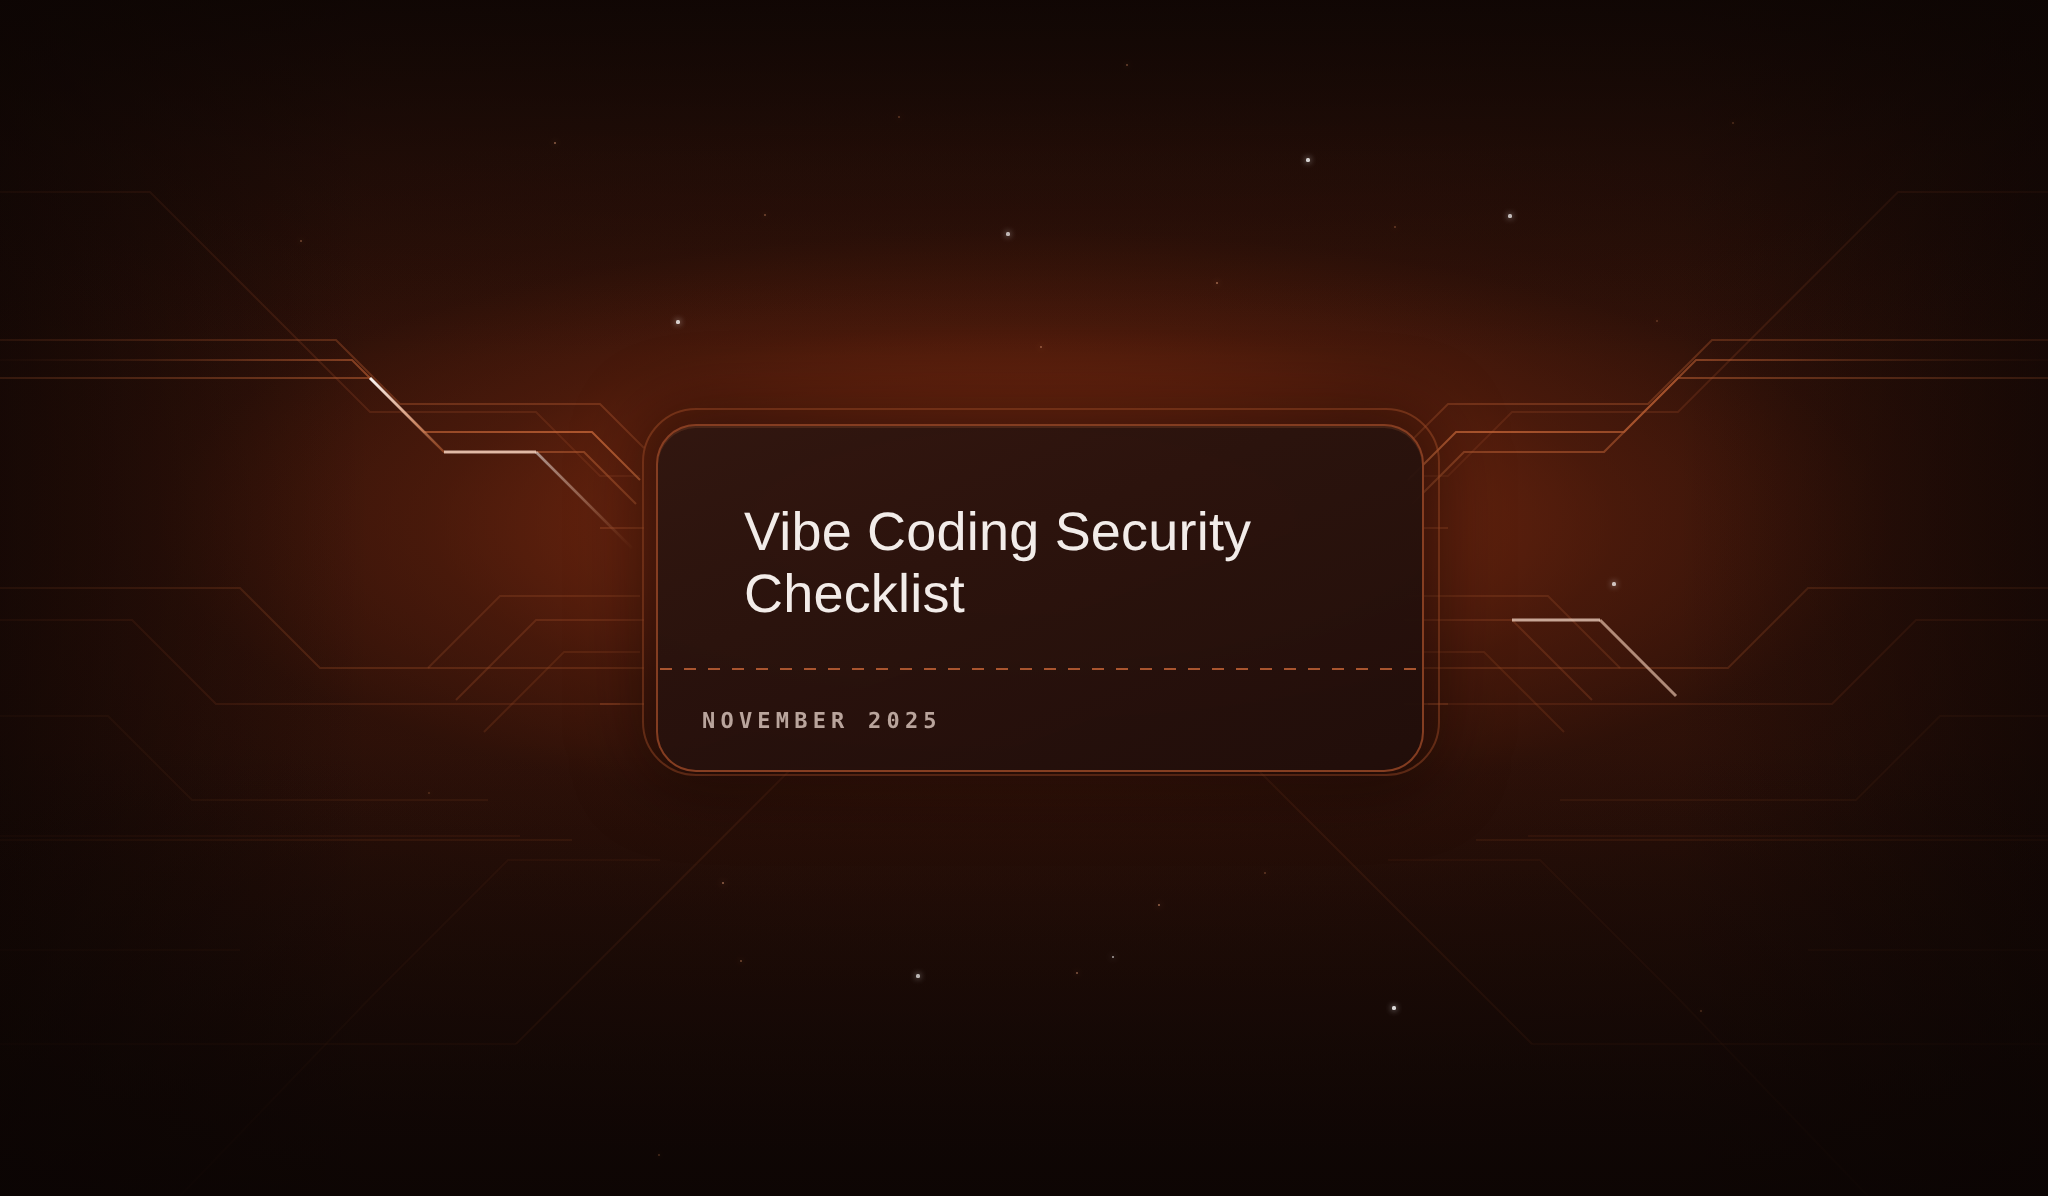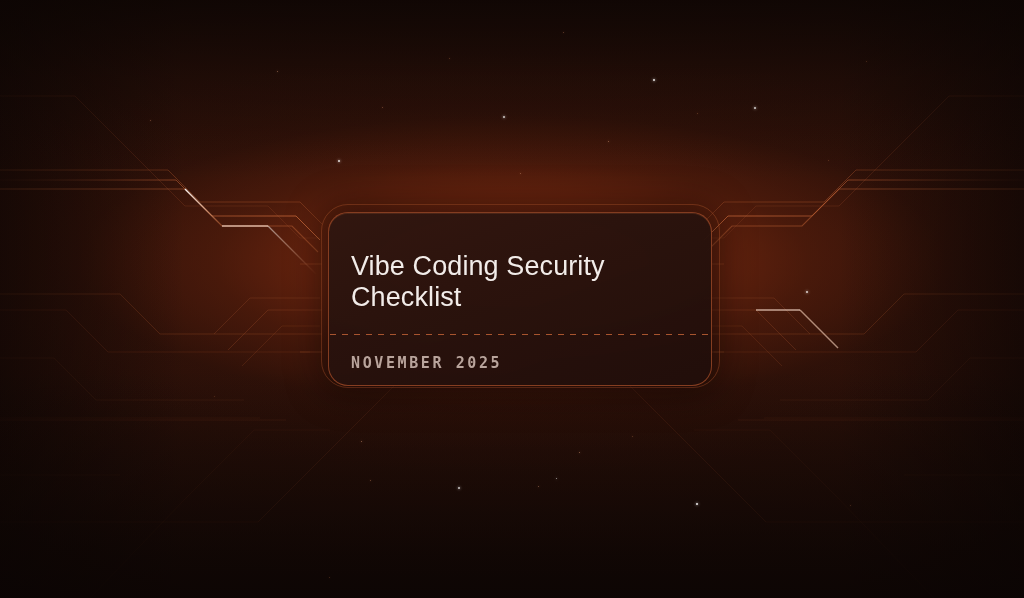--- a/index.html
+++ b/index.html
@@ -103,39 +103,40 @@
     padding:38px 0 0 22px;
   }
 
   #card-title {
     font-size:27px;
     line-height:1.13;
     font-weight:400;
     letter-spacing:0.1px;
     color:#f2ece9;
     width:330px;
+    margin-left:21px;
   }
 
   #card-divider {
     position:absolute;
     left:1px; right:1px;
     top:121px;
     height:1px;
     background-image:linear-gradient(to right,
       rgba(186,94,52,0.88) 0 6px, rgba(0,0,0,0) 6px 12px);
     background-size:12px 1px;
     background-repeat:repeat-x;
   }
 
   #card-date {
     position:absolute;
     left:22px;
     top:141px;
     font-family:"DejaVu Sans Mono", "Liberation Mono", monospace;
-    font-size:15px;
+    font-size:11px;
     font-weight:700;
     letter-spacing:2.6px;
     color:#b9a49c;
   }
 </style>
 </head>
 <body>
 
 <div id="stage">
 

